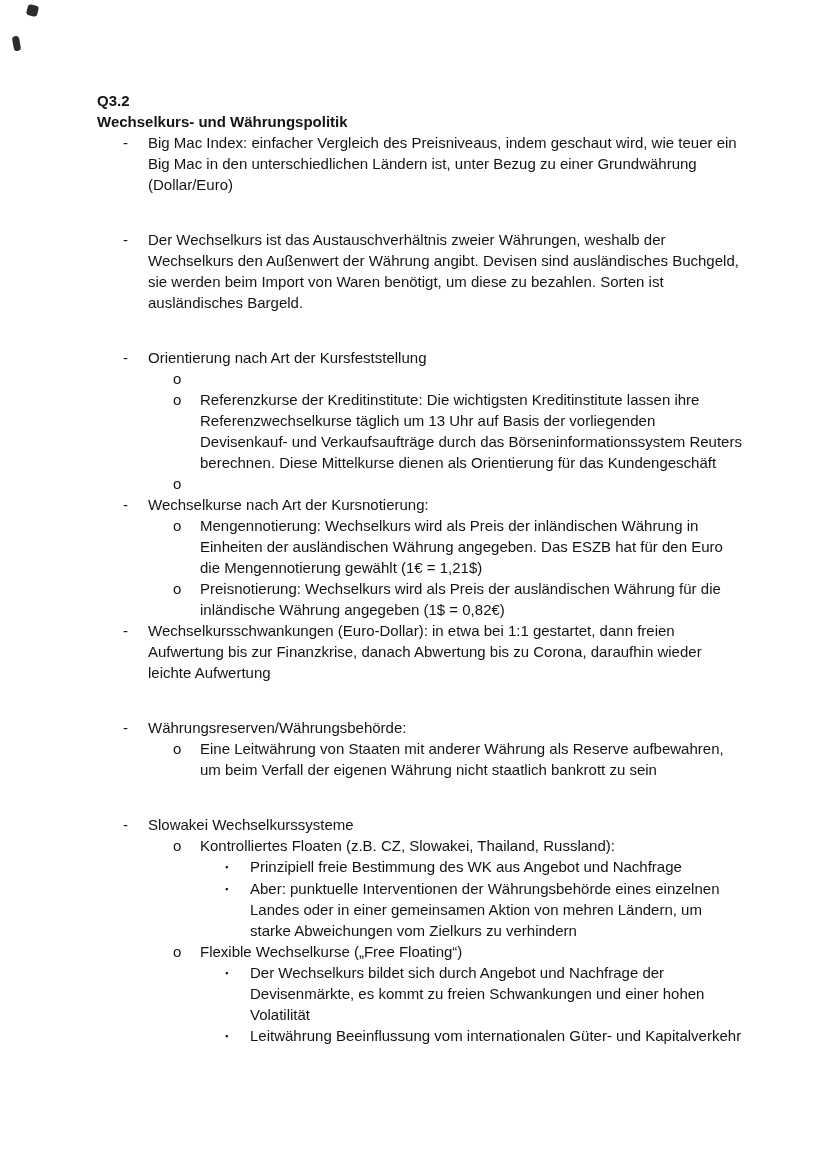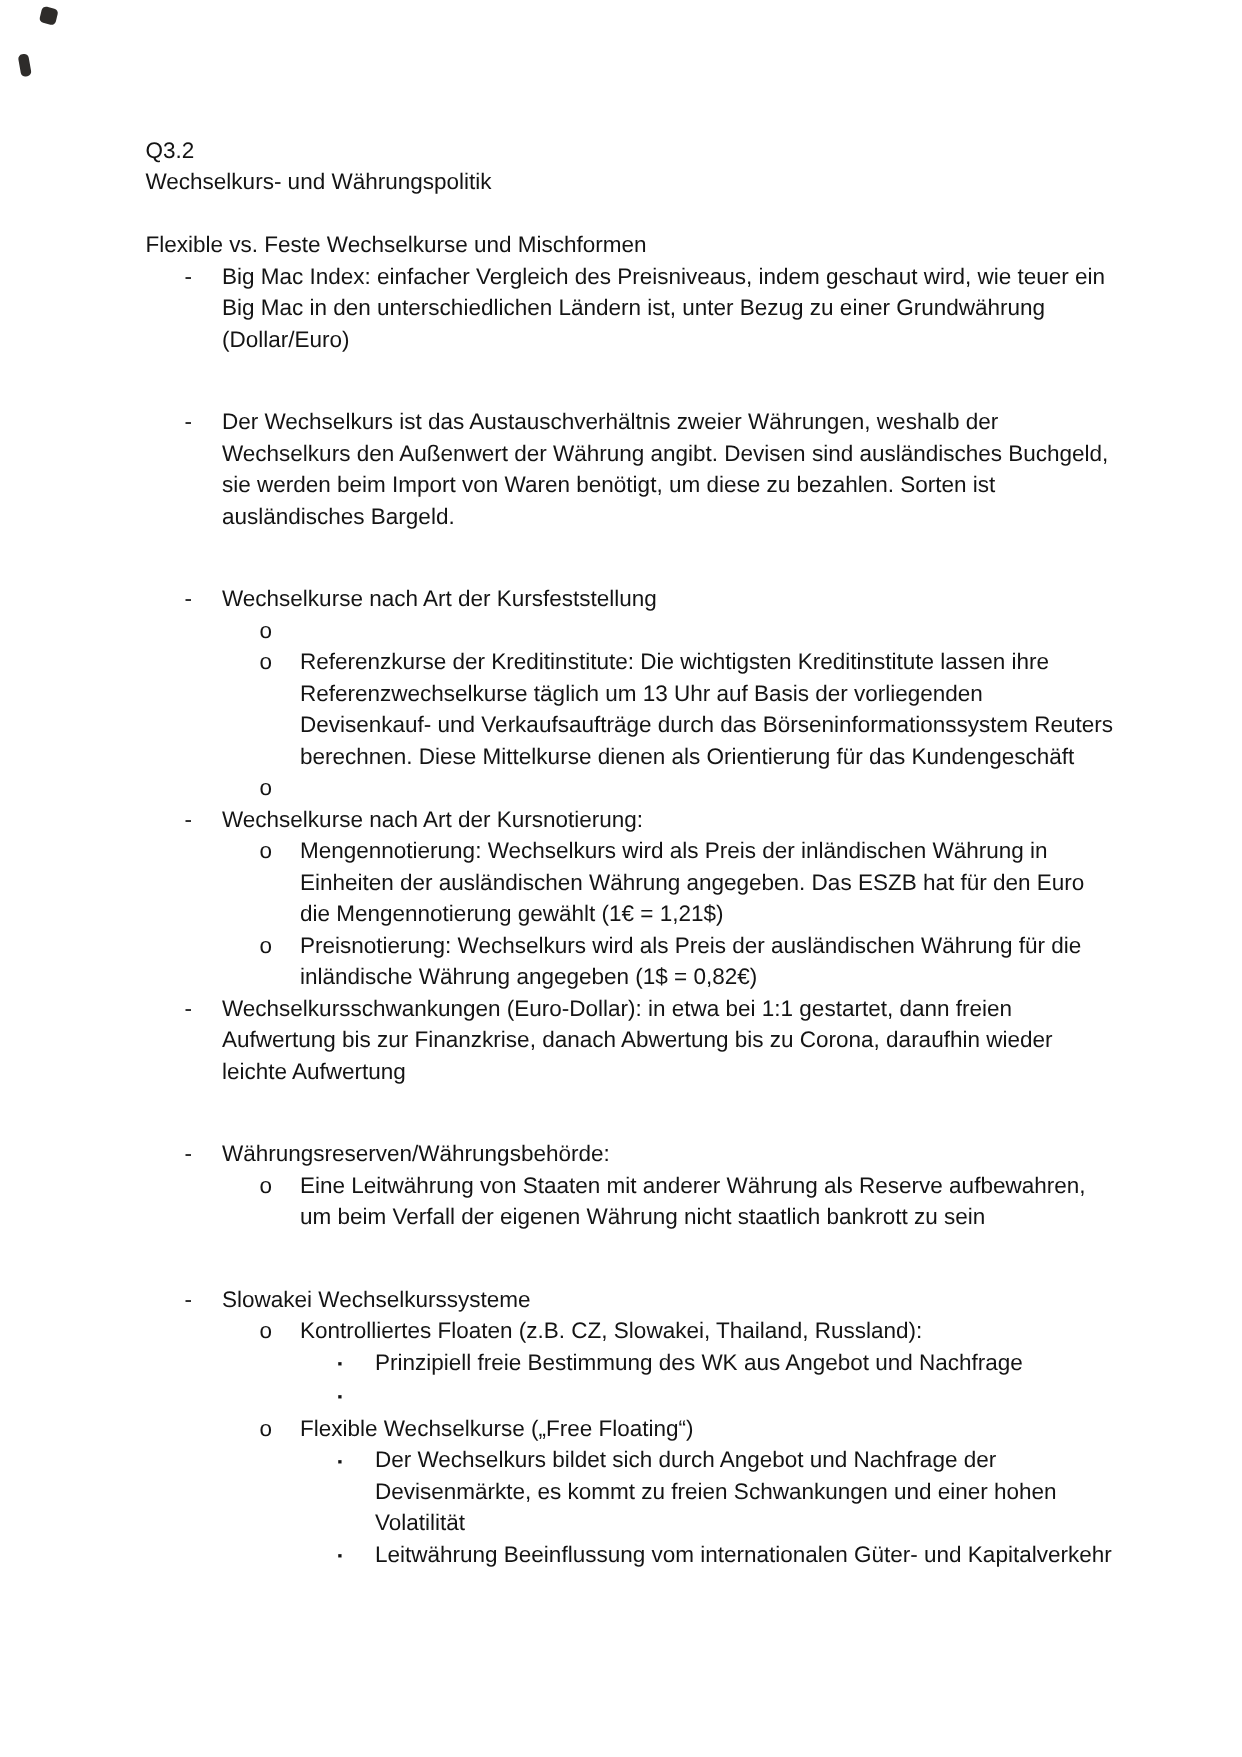--- a/index.html
+++ b/index.html
@@ -16,21 +16,21 @@
     color: #141414;
   }
   .page {
     box-sizing: border-box;
     width: 828px;
     padding: 90px 83px 40px 97px;
   }
   .title, .subtitle, .heading {
     font-size: 15px;
     line-height: 21px;
-    font-weight: normal;
+    font-weight: bold;
   }
   .heading { margin-top: 21px; }
   .block {
     display: flex;
     align-items: flex-start;
     font-size: 15px;
     line-height: 21px;
   }
   .marker { flex: 0 0 auto; }
   .btext  { flex: 1 1 auto; }
@@ -50,35 +50,34 @@
 </style>
 </head>
 <body>
 
 <div class="artifact" id="artifact-1"></div>
 <div class="artifact" id="artifact-2"></div>
 
 <div class="page">
   <div class="title">Q3.2</div>
   <div class="subtitle">Wechselkurs- und Währungspolitik</div>
-  <div class="heading">Flexible vs. Feste Wechselkurse und Mischformen</div>
   <div>
       <div class="block b1">
         <span class="marker">-</span>
         <span class="btext">Big Mac Index: einfacher Vergleich des Preisniveaus, indem geschaut wird, wie teuer ein Big Mac in den unterschiedlichen Ländern ist, unter Bezug zu einer Grundwährung (Dollar/Euro)</span>
       </div>
       <div class="block spacer"></div>
       <div class="block b1">
         <span class="marker">-</span>
         <span class="btext">Der Wechselkurs ist das Austauschverhältnis zweier Währungen, weshalb der Wechselkurs den Außenwert der Währung angibt. Devisen sind ausländisches Buchgeld, sie werden beim Import von Waren benötigt, um diese zu bezahlen. Sorten ist ausländisches Bargeld.</span>
       </div>
       <div class="block spacer"></div>
       <div class="block b1">
         <span class="marker">-</span>
-        <span class="btext">Wechselkurse nach Art der Kursfeststellung</span>
+        <span class="btext">Orientierung nach Art der Kursfeststellung</span>
       </div>
       <div class="block b2">
         <span class="marker">o</span>
       </div>
       <div class="block b2">
         <span class="marker">o</span>
         <span class="btext">Referenzkurse der Kreditinstitute: Die wichtigsten Kreditinstitute lassen ihre Referenzwechselkurse täglich um 13 Uhr auf Basis der vorliegenden Devisenkauf- und Verkaufsaufträge durch das Börseninformationssystem Reuters berechnen. Diese Mittelkurse dienen als Orientierung für das Kundengeschäft</span>
       </div>
       <div class="block b2">
         <span class="marker">o</span>
@@ -116,20 +115,21 @@
       <div class="block b2">
         <span class="marker">o</span>
         <span class="btext">Kontrolliertes Floaten (z.B. CZ, Slowakei, Thailand, Russland):</span>
       </div>
       <div class="block b3">
         <span class="marker">▪</span>
         <span class="btext">Prinzipiell freie Bestimmung des WK aus Angebot und Nachfrage</span>
       </div>
       <div class="block b3">
         <span class="marker">▪</span>
+        <span class="btext">Aber: punktuelle Interventionen der Währungsbehörde eines einzelnen Landes oder in einer gemeinsamen Aktion von mehren Ländern, um starke Abweichungen vom Zielkurs zu verhindern</span>
       </div>
       <div class="block b2">
         <span class="marker">o</span>
         <span class="btext">Flexible Wechselkurse („Free Floating“)</span>
       </div>
       <div class="block b3">
         <span class="marker">▪</span>
         <span class="btext">Der Wechselkurs bildet sich durch Angebot und Nachfrage der Devisenmärkte, es kommt zu freien Schwankungen und einer hohen Volatilität</span>
       </div>
       <div class="block b3">

